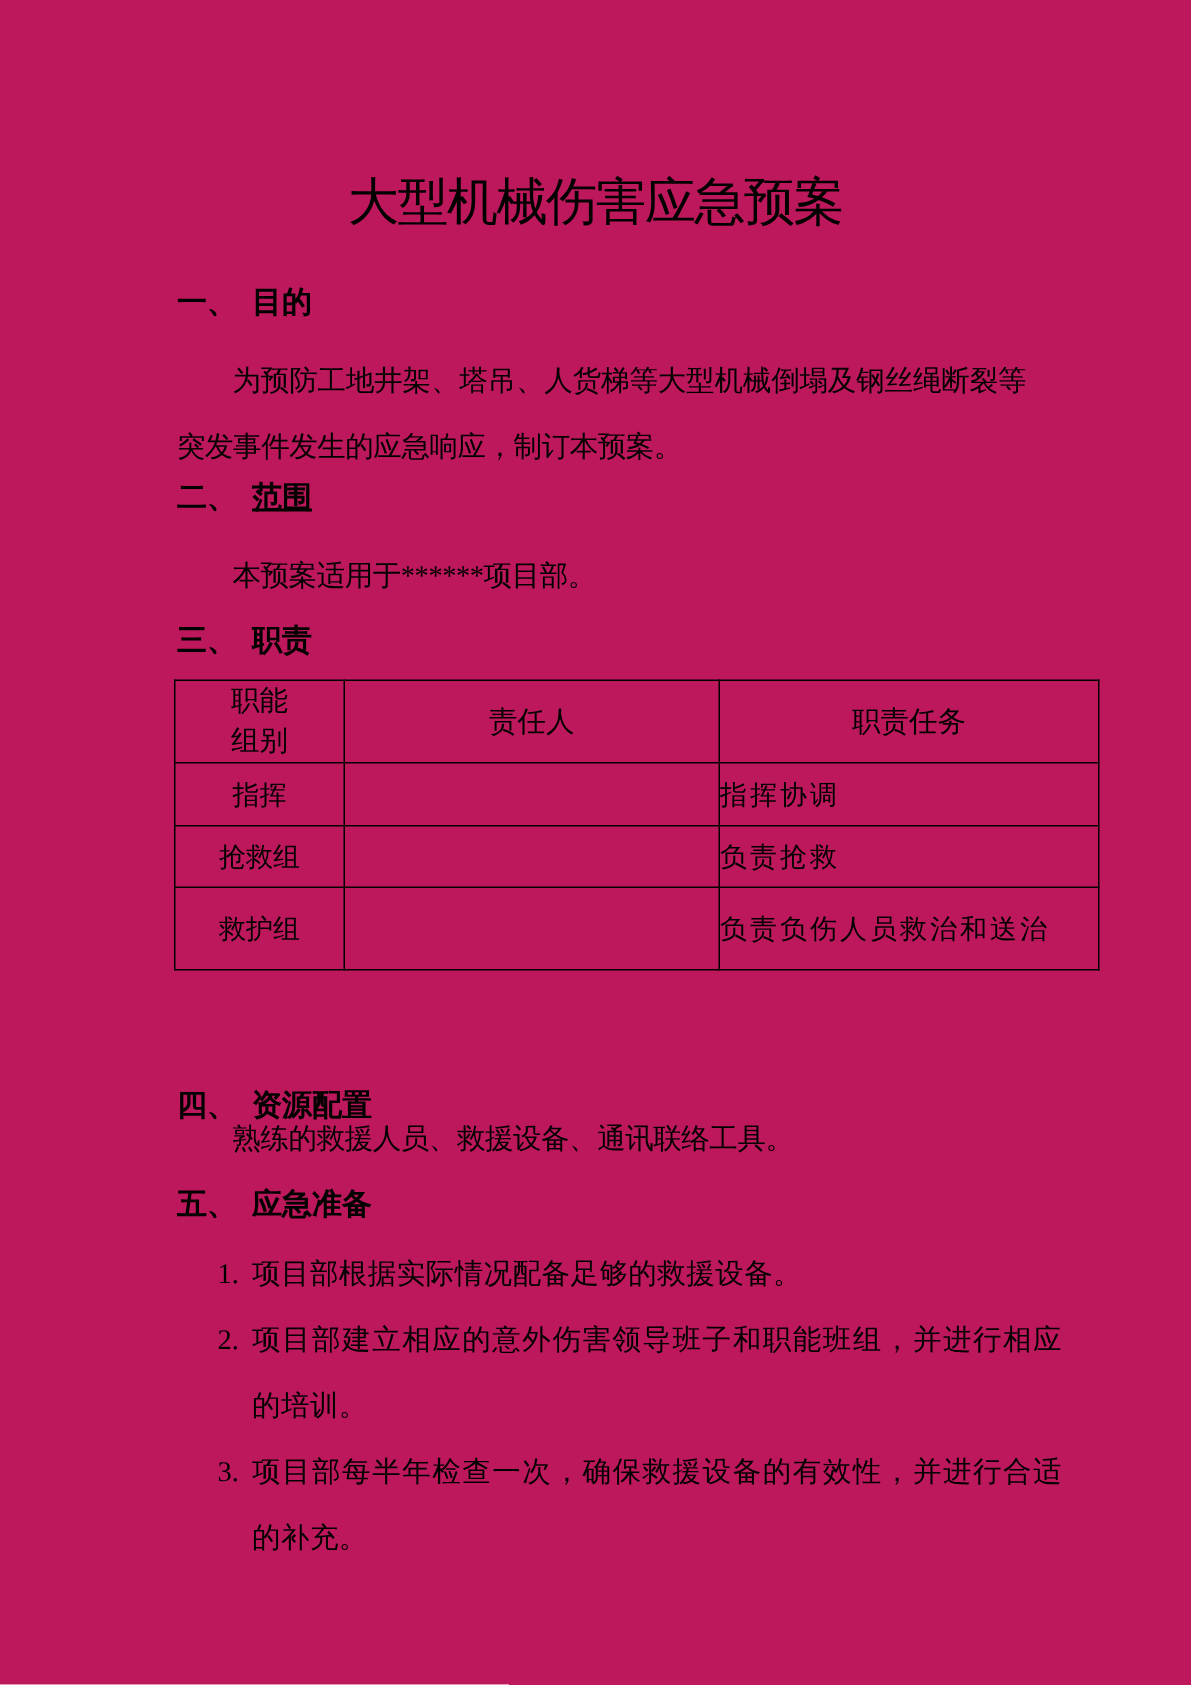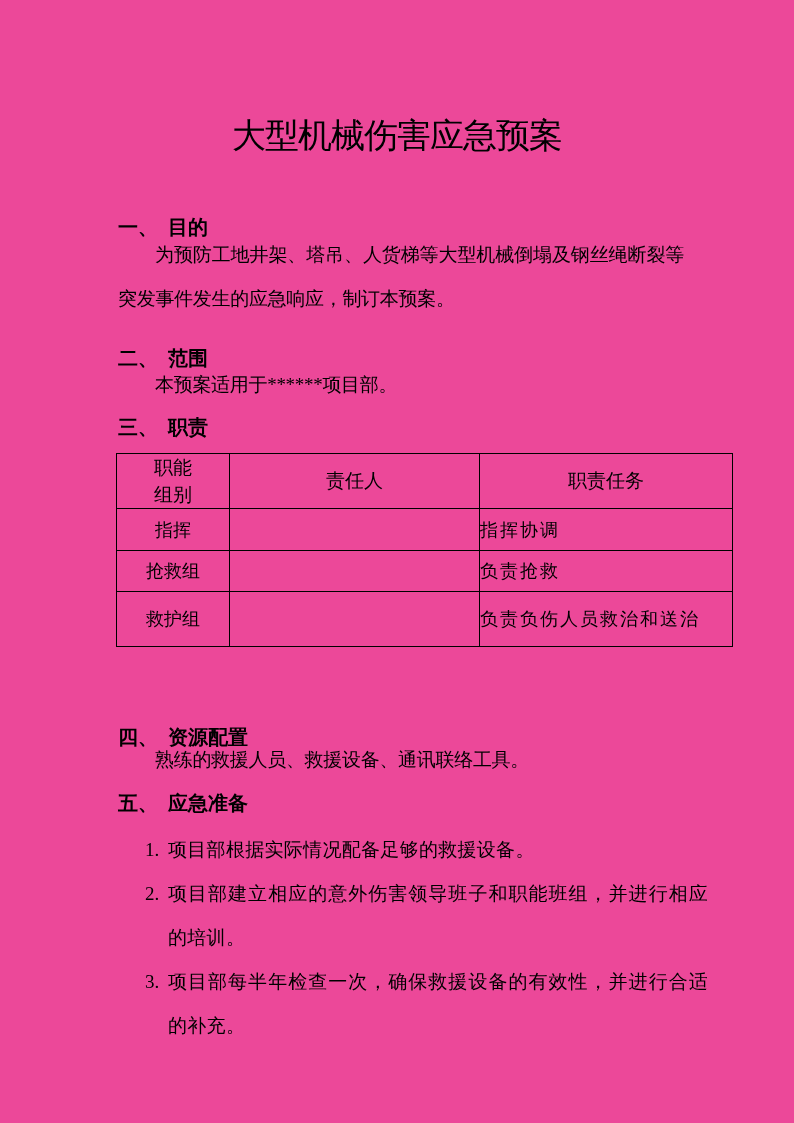--- a/index.html
+++ b/index.html
@@ -1,19 +1,19 @@
 <!DOCTYPE html>
 <html><head>
 <meta charset="utf-8">
 <style>
   html, body { margin:0; padding:0; background:#ffffff; }
   .page {
     position:relative;
     width:794px; height:1123px;
-    background:#ec4899;
+    background:#be185d;
     color:#000000;
     font-family:"Liberation Serif","DejaVu Serif",serif;
     overflow:hidden;
   }
 
   
   .doc-title {
     position:absolute; top:113px; left:0; width:794px;
     margin:0; text-align:center;
     font-size:34px; font-weight:400; letter-spacing:-1px;
@@ -22,22 +22,22 @@
   }
 
   
   .heading {
     position:absolute; left:118px;
     font-family:"Liberation Sans","DejaVu Sans",sans-serif;
     font-weight:700; font-size:20px; line-height:28px;
     white-space:nowrap;
   }
   .h-num { display:inline-block; width:50px; }
-  .h-1 { top:188px;margin-top:25px; }
-  .h-2 { top:344px; }
+  .h-1 { top:188px; }
+  .h-2 { top:318px;text-decoration:underline; }
   .h-3 { top:413px; }
   .h-4 { top:699px;margin-top:24px; }
   .h-5 { top:789px; }
 
   
   .para {
     position:absolute; left:118px; margin:0;
     font-size:19px; line-height:44px; letter-spacing:-0.3px;
   }
   .p-1 { top:233px; width:566px; text-indent:37px; text-align:justify; }

